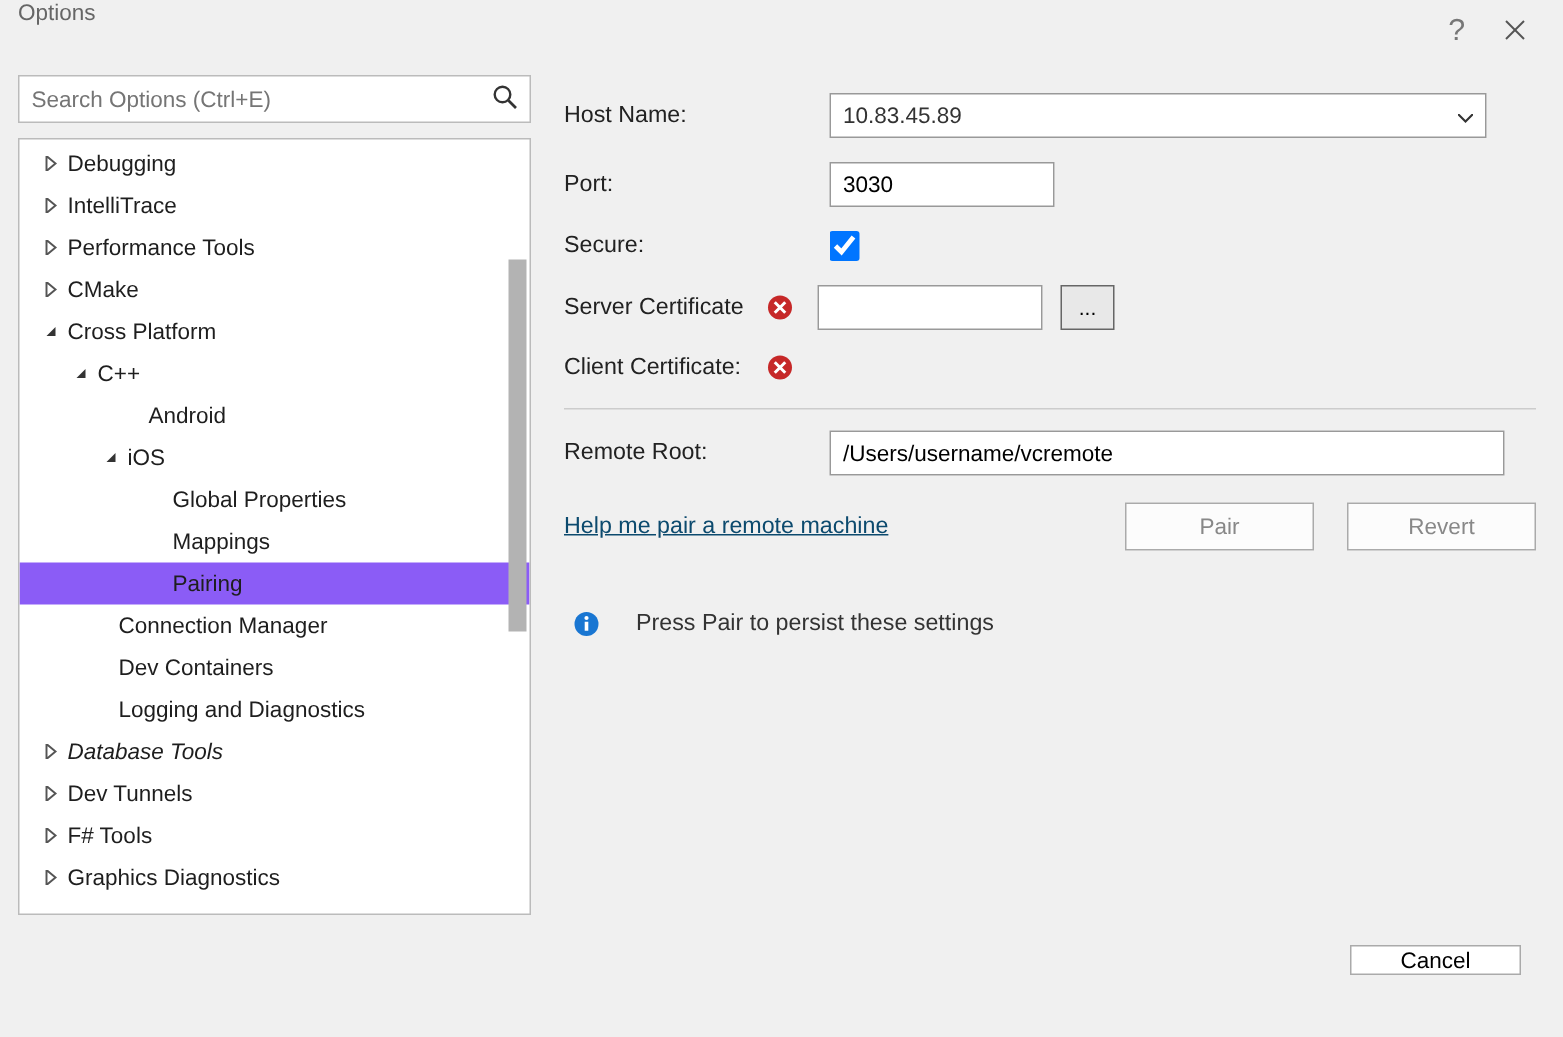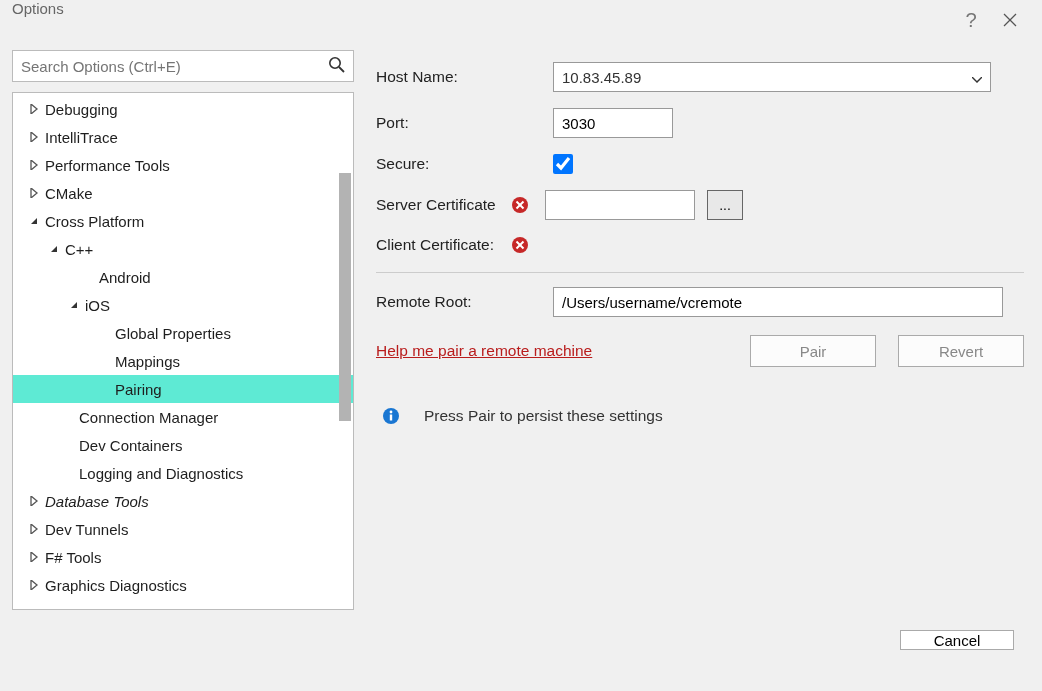--- a/index.html
+++ b/index.html
@@ -26,40 +26,40 @@
     .left-panel { width: 342px; display: flex; flex-direction: column; margin-right: 22px; }
     .search-box { position: relative; margin-bottom: 10px; }
     .search-input {
       width: 100%; height: 32px; padding: 4px 34px 4px 8px;
       border: 1px solid #bbb; font-family: inherit; font-size: 15px;
     }
     .search-icon { position: absolute; right: 8px; top: 6px; color: #555; }
     .tree-wrap { border: 1px solid #bbb; flex: 1; position: relative; background: #fff; overflow: hidden; }
     .tree { padding: 2px 0; overflow-y: auto; height: 100%; }
     .tree-item { display: flex; align-items: center; height: 28px; cursor: pointer; color: #1e1e1e; font-size: 15px; padding-right: 8px; }
-    .tree-item.selected { background: #5eead4; }
+    .tree-item.selected { background: #8b5cf6; }
     .tri { width: 14px; display: inline-flex; justify-content: center; color: #555; }
     .tri svg { width: 10px; height: 10px; }
     .scrollbar-track { position: absolute; right: 0; top: 80px; width: 16px; height: 360px; }
     .scrollbar-thumb { position: absolute; right: 2px; top: 0; width: 12px; height: 248px; background: #b3b3b3; border-radius: 0; }
     .right-panel { flex: 1; padding: 12px 6px 0 0; }
     .form-row { display: flex; align-items: center; margin-bottom: 16px; }
     .form-label { width: 155px; font-size: 15.5px; color: #222; white-space: nowrap; overflow: hidden; }
     .error-icon { width: 22px; display: flex; align-items: center; }
     .field-col { display: flex; align-items: center; gap: 12px; }
     .input-host { width: 438px; height: 30px; border: 1px solid #999; padding: 3px 8px; font-family: inherit; font-size: 15px; background: #fff; display: flex; align-items: center; justify-content: space-between; }
-    .input-port { width: 120px; height: 30px; border: 1px solid #999; padding: 3px 8px; font-family: inherit; font-size: 15px; }
+    .input-port { width: 150px; height: 30px; border: 1px solid #999; padding: 3px 8px; font-family: inherit; font-size: 15px; }
     .input-cert { width: 150px; height: 30px; border: 1px solid #999; padding: 3px 8px; font-family: inherit; font-size: 15px; }
     .input-root { width: 450px; height: 30px; border: 1px solid #999; padding: 3px 8px; font-family: inherit; font-size: 15px; }
     .chk { width: 20px; height: 20px;  }
     .btn-browse { width: 36px; height: 30px; border: 1px solid #666; background: #e8e8e8; cursor: pointer; font-size: 14px; }
     .btn-generate { width: 150px; height: 30px; border: 1px solid #666; background: #e8e8e8; font-family: inherit; font-size: 15px; cursor: pointer; }
     .hr { border-top: 1px solid #ccc; margin: 4px 0 14px 0; }
     .pair-row { display: flex; align-items: center; margin-top: 18px; }
-    .help-link { color: #b91c1c; text-decoration: underline; font-size: 15.5px; cursor: pointer; }
+    .help-link { color: #0c4a6e; text-decoration: underline; font-size: 15.5px; cursor: pointer; }
     .btn-secondary { width: 126px; height: 32px; border: 1px solid #aaa; background: #fcfcfc; font-family: inherit; font-size: 15px; cursor: pointer; color: #888; }
     .info-row { display: flex; align-items: center; margin-top: 40px; }
     .info-icon { width: 18px; height: 18px; margin-right: 24px; margin-left: 6px; }
     .footer { display: flex; justify-content: flex-end; align-items: center; padding: 20px 28px 0 0; gap: 18px; }
     .btn-ok { width: 114px; height: 32px; border: 1px solid #3575c0; background: #fff; font-family: inherit; font-size: 15px; cursor: pointer; }
     .btn-cancel { width: 114px; height: 20px; border: 1px solid #aaa; background: #fff; font-family: inherit; font-size: 15px; cursor: pointer; }
   </style>
 </head>
 <body>
 

